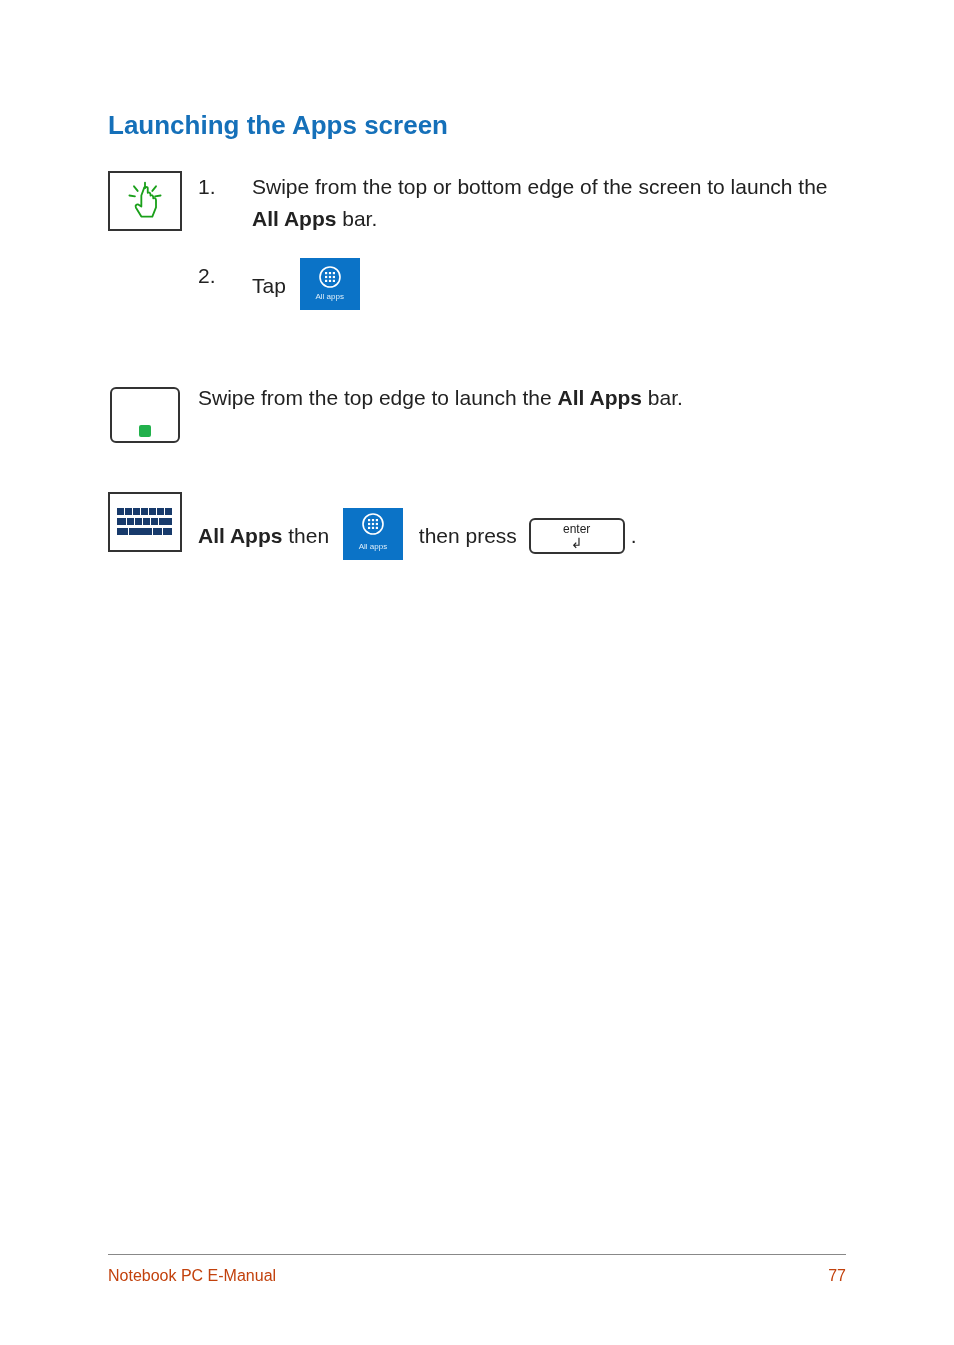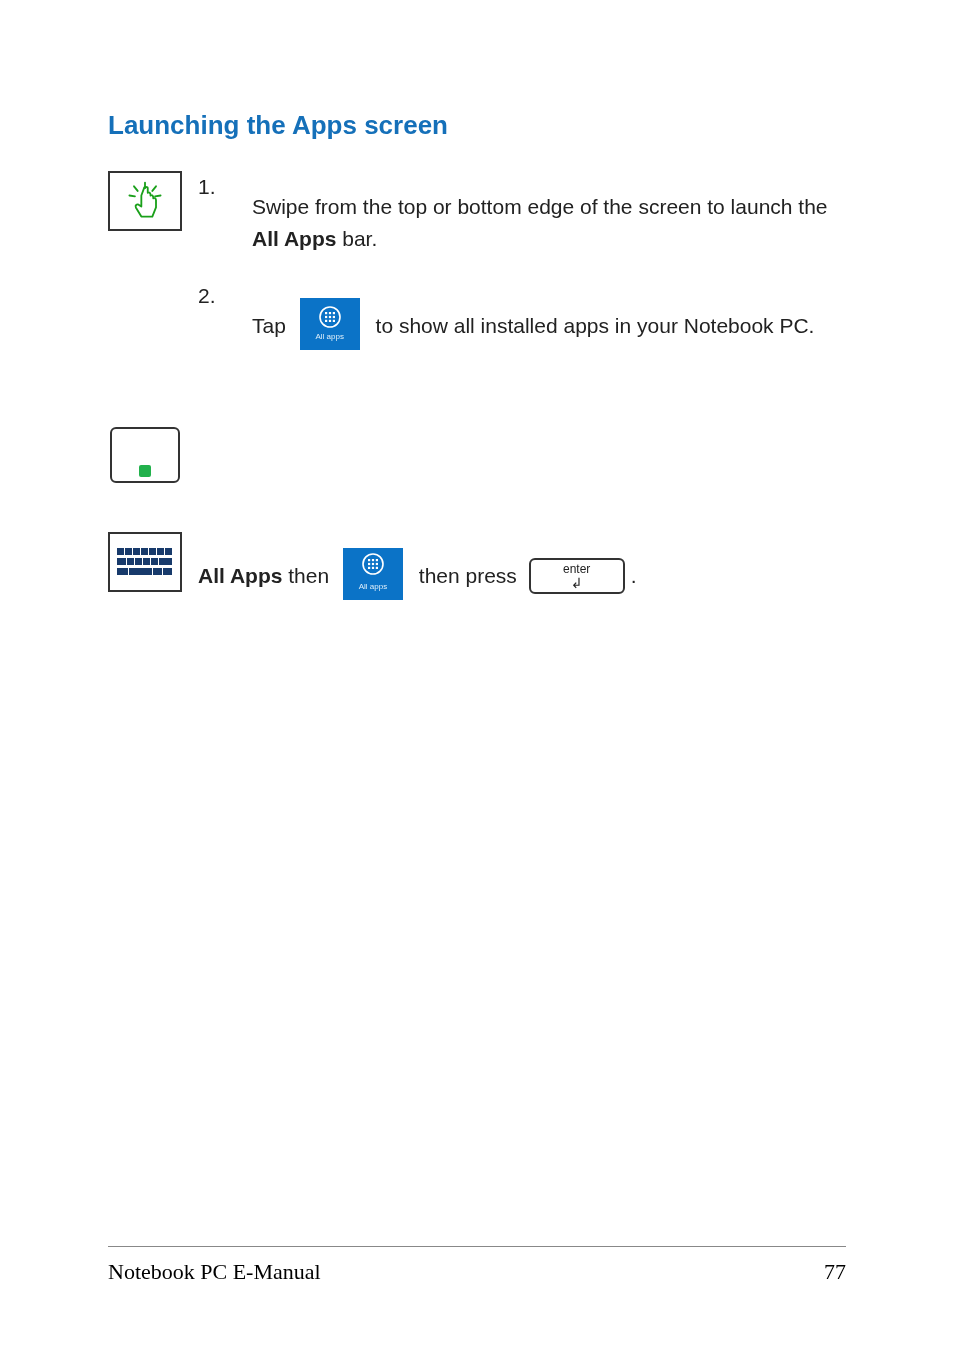--- a/index.html
+++ b/index.html
@@ -97,21 +97,20 @@
       display: flex;
       align-items: flex-start;
       margin-bottom: 26px;
     }
     ol.steps li .num {
       width: 54px;
       flex: 0 0 54px;
     }
     ol.steps li .steptext {
       flex: 1;
-      margin-top: 20px;
     }
     .allapps-tile {
       display: inline-flex;
       flex-direction: column;
       align-items: center;
       justify-content: center;
       background: #0b73c7;
       color: #fff;
       width: 60px;
       height: 52px;
@@ -171,23 +170,22 @@
     strong { font-weight: 700; }
     .footer {
       position: absolute;
       bottom: 60px;
       left: 108px;
       right: 108px;
       border-top: 1px solid #888;
       padding-top: 12px;
       display: flex;
       justify-content: space-between;
-      font-size: 22px;
-      color: #000000;
-      font-family: Liberation Serif, serif;
+      font-size: 16px;
+      color: #c2410c;
     }
     .sub-block {
       margin-top: 18px;
       line-height: 2.2;
     }
   </style>
 </head>
 <body>
 
 <div class="page">
@@ -232,34 +230,38 @@
                   <rect x="7" y="10.9" width="2.2" height="2.2"></rect>
                     <rect x="10.9" y="10.9" width="2.2" height="2.2"></rect>
                     <rect x="14.8" y="10.9" width="2.2" height="2.2"></rect>
                   <rect x="7" y="14.8" width="2.2" height="2.2"></rect>
                     <rect x="10.9" y="14.8" width="2.2" height="2.2"></rect>
                     <rect x="14.8" y="14.8" width="2.2" height="2.2"></rect>
                 </g>
               </svg>
               <span class="sublabel">All apps</span>
             </span>
-            <span>to show all installed apps in your Notebook PC.</span>
           </span>
         </li>
       </ol>
     </div>
   </div>
 
   <div class="row">
     <div class="iconcol">
       <div class="iconbox touchpad-outer">
         <div class="touchpad-shape">
           <div class="touchpad-dot"></div>
         </div>
       </div>
+    </div>
+    <div class="contentcol">
+      <p>
+        <span>Swipe from the top edge to launch the </span><strong>All Apps</strong><span> bar.</span>
+      </p>
     </div>
   </div>
 
   <div class="row">
     <div class="iconcol">
       <div class="iconbox keyboard-icon">
         <svg viewBox="0 0 56 28">
           <g fill="#173a6b">
             <rect x="0" y="0" width="7" height="7"></rect>
               <rect x="8" y="0" width="7" height="7"></rect>

